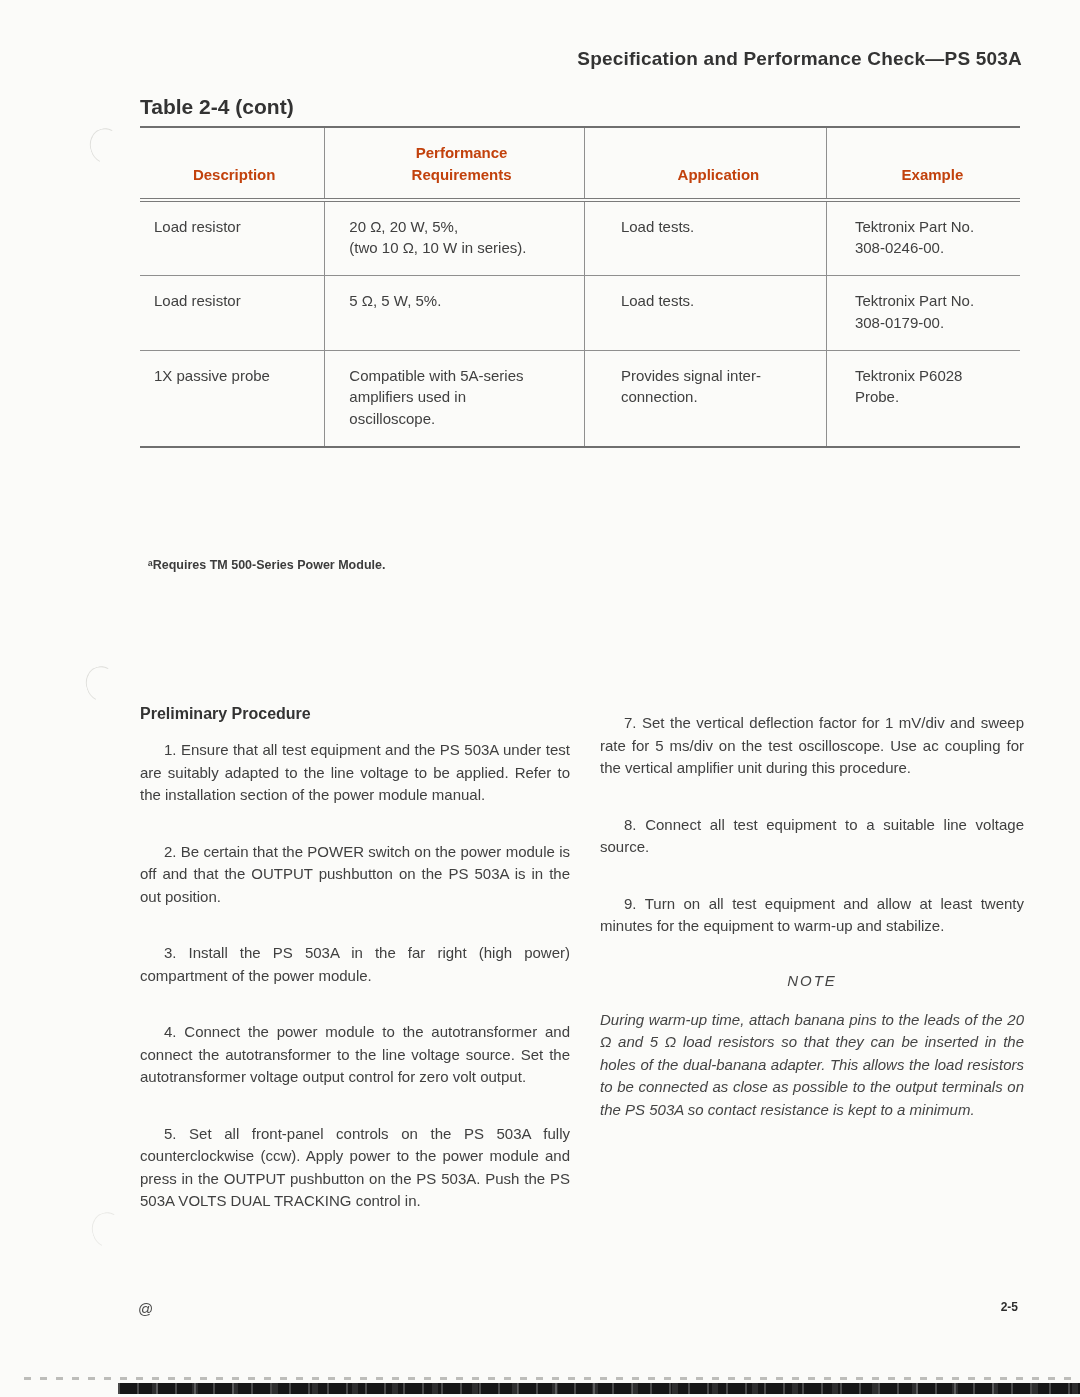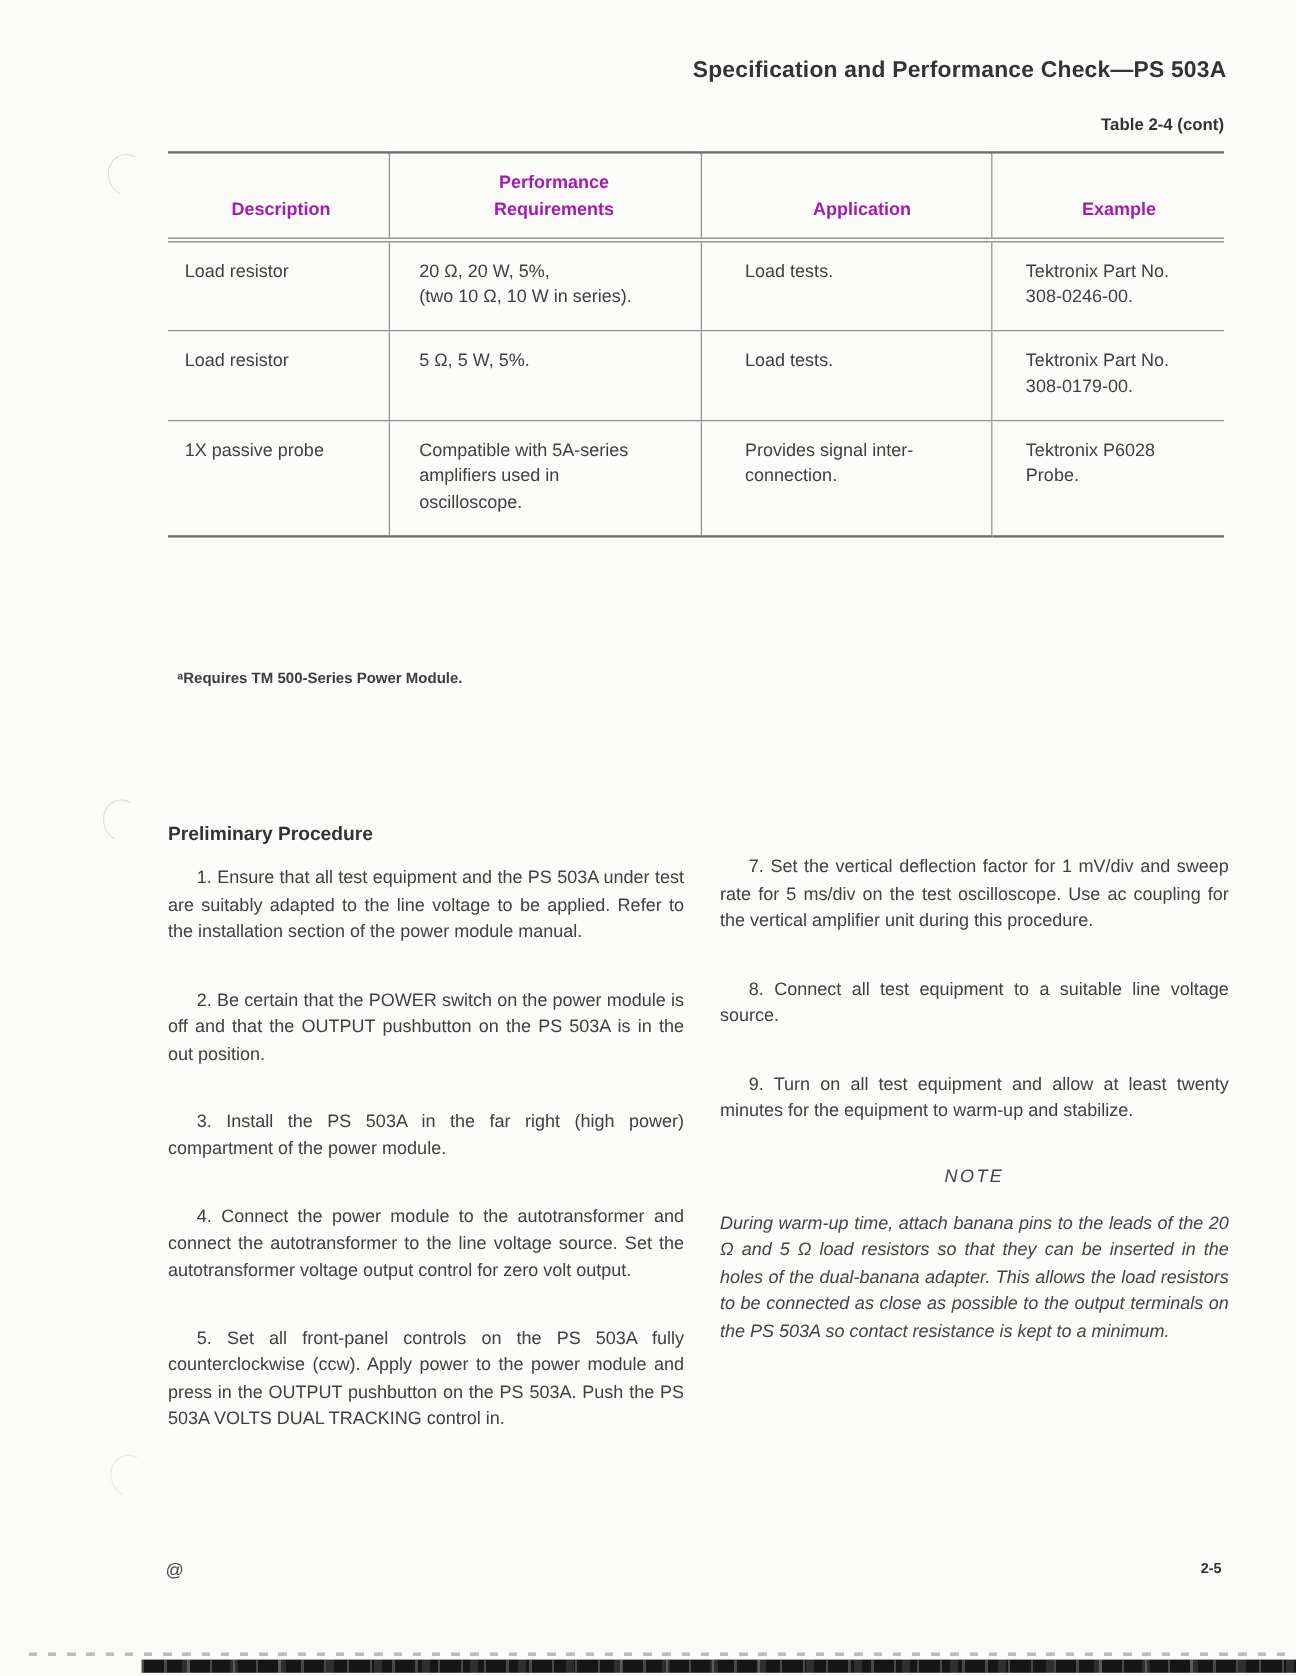--- a/index.html
+++ b/index.html
@@ -13,32 +13,32 @@
   }
   .page { position: absolute; inset: 0; }
 
   .doc-header {
     position: absolute; top: 48px; right: 58px;
     font-size: 19px; font-weight: bold; color: #333;
     letter-spacing: .2px;
   }
   .table-title {
     position: absolute; top: 95px; left: 140px; width: 880px;
-    text-align: right; font-size: 14px; font-weight: bold; color: #333;
+    text-align: left; font-size: 21px; font-weight: bold; color: #333;
   }
 
   table.spec-table {
     position: absolute; top: 126px; left: 140px; width: 880px;
     border-collapse: collapse;
     font-size: 15px; line-height: 1.45; color: #404040;
     border-top: 2px solid #6f6f6f;
   }
   .spec-table th {
     vertical-align: bottom; text-align: center;
-    font-weight: bold; color: #a21caf;
+    font-weight: bold; color: #c2410c;
     padding: 14px 10px 12px 10px;
     border-bottom: 4px double #7a7a7a;
     white-space: pre-line;
   }
   .spec-table td {
     vertical-align: top;
     padding: 14px 14px 16px 14px;
     border-bottom: 1px solid #8f8f8f;
     white-space: pre-line;
   }
@@ -47,21 +47,21 @@
   .spec-table .c0 { padding-left: 14px; }
   .spec-table .c1 { padding-left: 24px; }
   .spec-table .c2 { padding-left: 36px; }
   .spec-table .c3 { padding-left: 28px; }
 
   .footnote {
     position: absolute; top: 558px; left: 148px;
     font-size: 12.5px; font-weight: bold; color: #3c3c3c;
   }
 
-  .col-left  { position: absolute; top: 687px; left: 140px; width: 430px; }
+  .col-left  { position: absolute; top: 705px; left: 140px; width: 430px; }
   .col-right { position: absolute; top: 712px; left: 600px; width: 424px; }
 
   .proc-heading {
     margin: 0 0 16px 0;
     font-size: 16px; font-weight: bold; color: #333;
   }
   .step {
     margin: 0 0 34px 0;
     font-size: 15px; line-height: 1.5;
     text-align: justify; text-indent: 24px;

